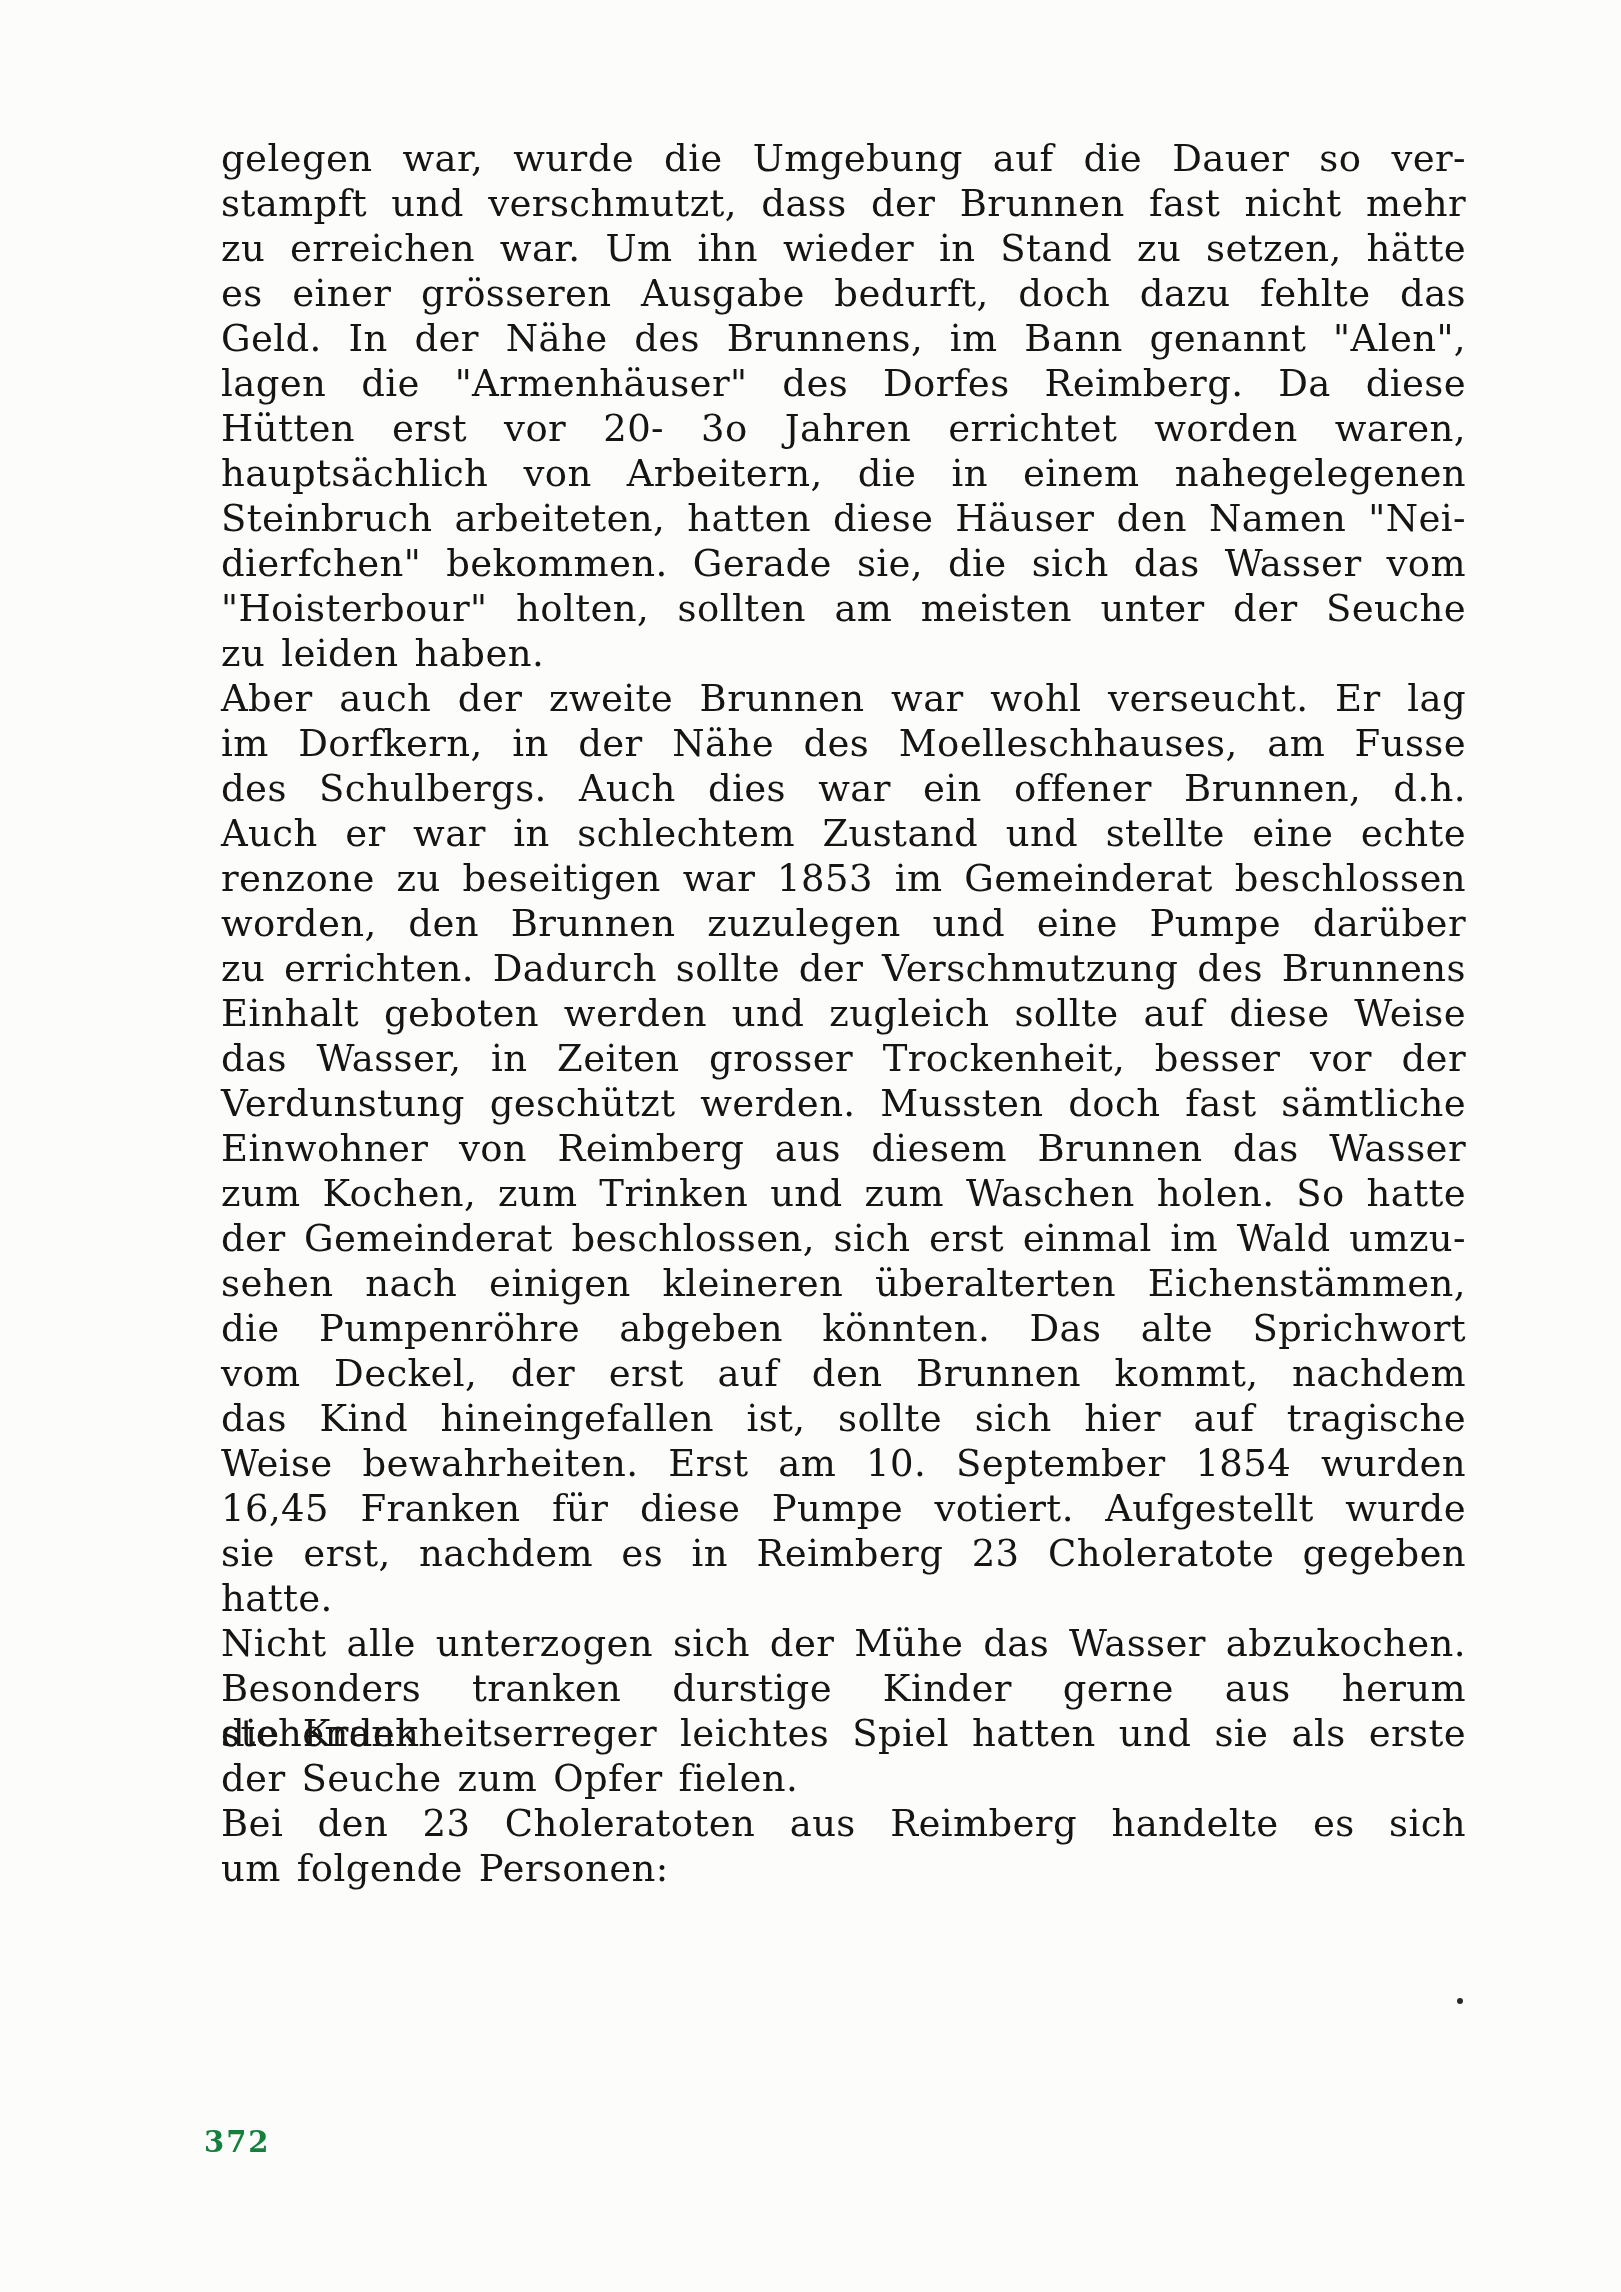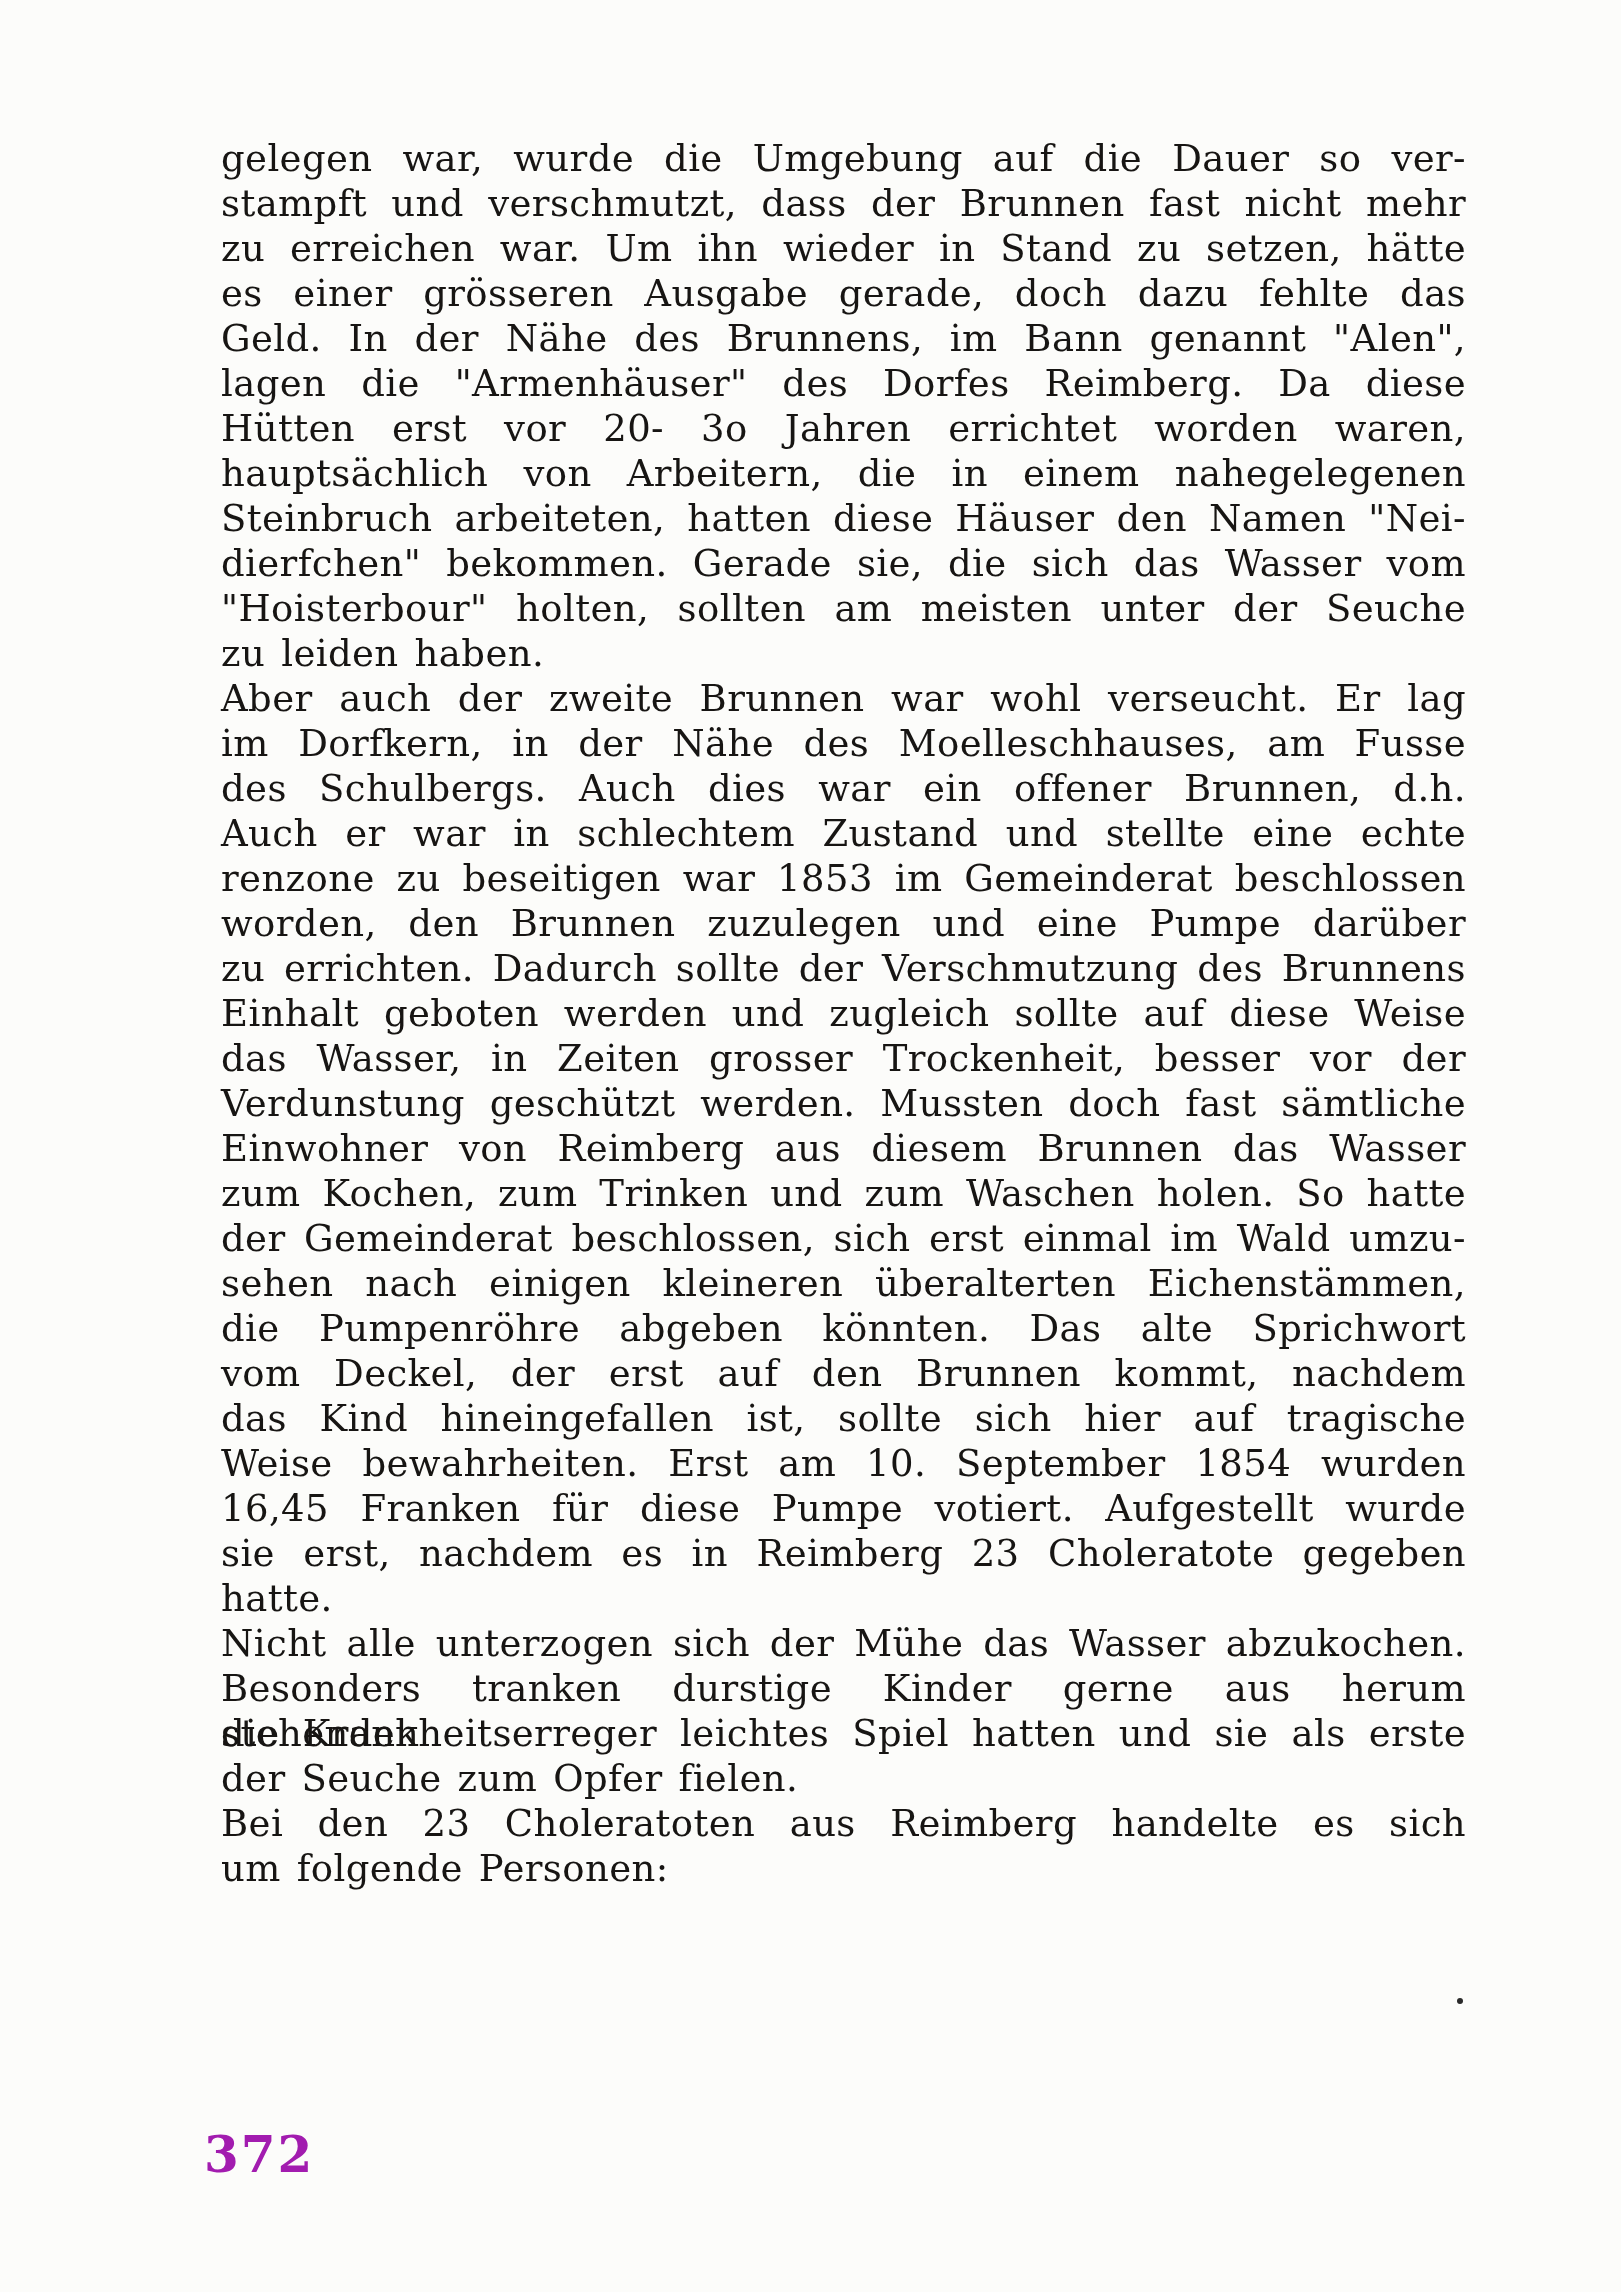--- a/index.html
+++ b/index.html
@@ -39,23 +39,23 @@
     white-space: normal;
   }
   .line.short {
     text-align: center;
     text-align-last: left;
   }
   .page-number {
     position: absolute;
     left: 192px;
     top: 2125px;
-    font-size: 50px;
+    font-size: 29px;
     font-weight: bold;
-    color: #a21caf;
+    color: #15803d;
     letter-spacing: 2px;
     text-align: right;
   }
   .ink-speck {
     position: absolute;
     left: 1445px;
     top: 1998px;
     width: 5.9px;
     height: 5.9px;
     border-radius: 50%;
@@ -63,21 +63,21 @@
   }
 </style>
 </head>
 <body>
 
 <div class="page">
   <div class="text-block">
       <div class="line">gelegen war, wurde die Umgebung auf die Dauer so ver-</div>
       <div class="line">stampft und verschmutzt, dass der Brunnen fast nicht mehr</div>
       <div class="line">zu erreichen war. Um ihn wieder in Stand zu setzen, hätte</div>
-      <div class="line">es einer grösseren Ausgabe gerade, doch dazu fehlte das</div>
+      <div class="line">es einer grösseren Ausgabe bedurft, doch dazu fehlte das</div>
       <div class="line">Geld. In der Nähe des Brunnens, im Bann genannt "Alen",</div>
       <div class="line">lagen die "Armenhäuser" des Dorfes Reimberg. Da diese</div>
       <div class="line">Hütten erst vor 20- 3o Jahren errichtet worden waren,</div>
       <div class="line">hauptsächlich von Arbeitern, die in einem nahegelegenen</div>
       <div class="line">Steinbruch arbeiteten, hatten diese Häuser den Namen "Nei-</div>
       <div class="line">dierfchen" bekommen. Gerade sie, die sich das Wasser vom</div>
       <div class="line">"Hoisterbour" holten, sollten am meisten unter der Seuche</div>
       <div class="line short">zu leiden haben.</div>
       <div class="line">Aber auch der zweite Brunnen war wohl verseucht. Er lag</div>
       <div class="line">im Dorfkern, in der Nähe des Moelleschhauses, am Fusse</div>

